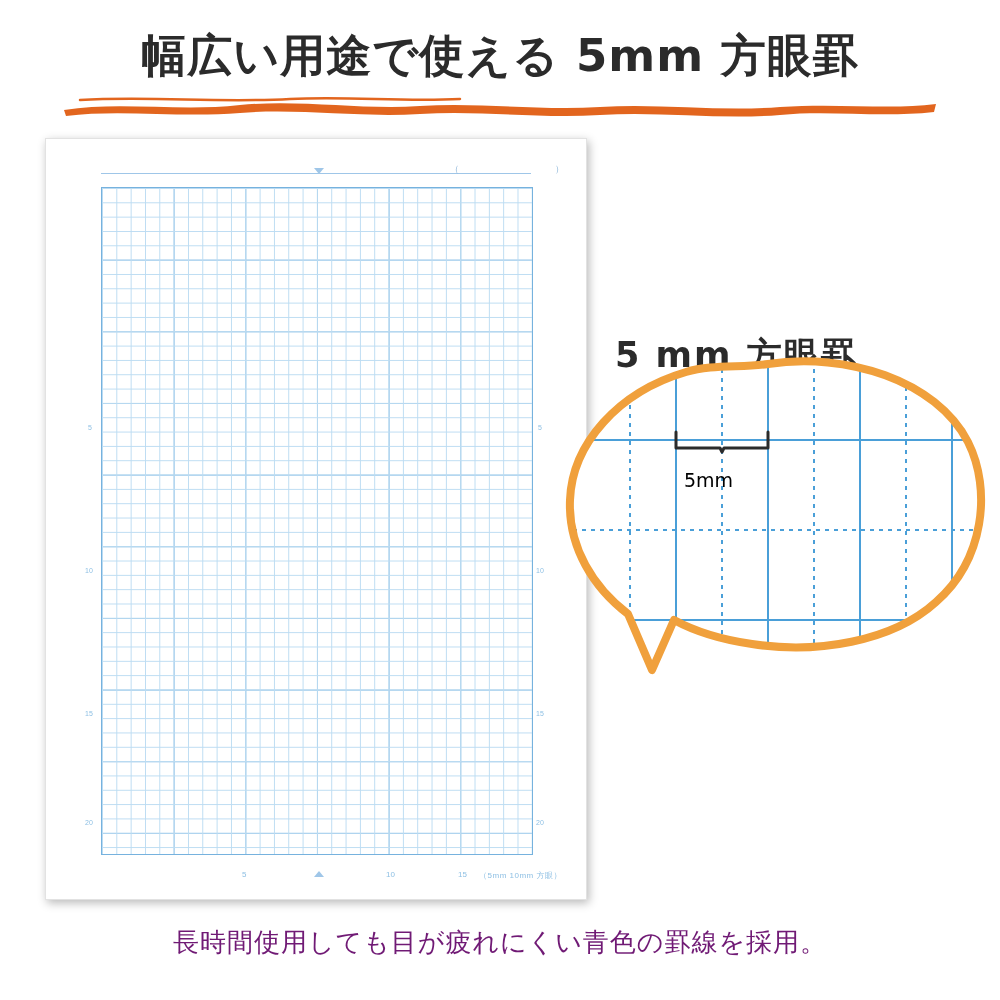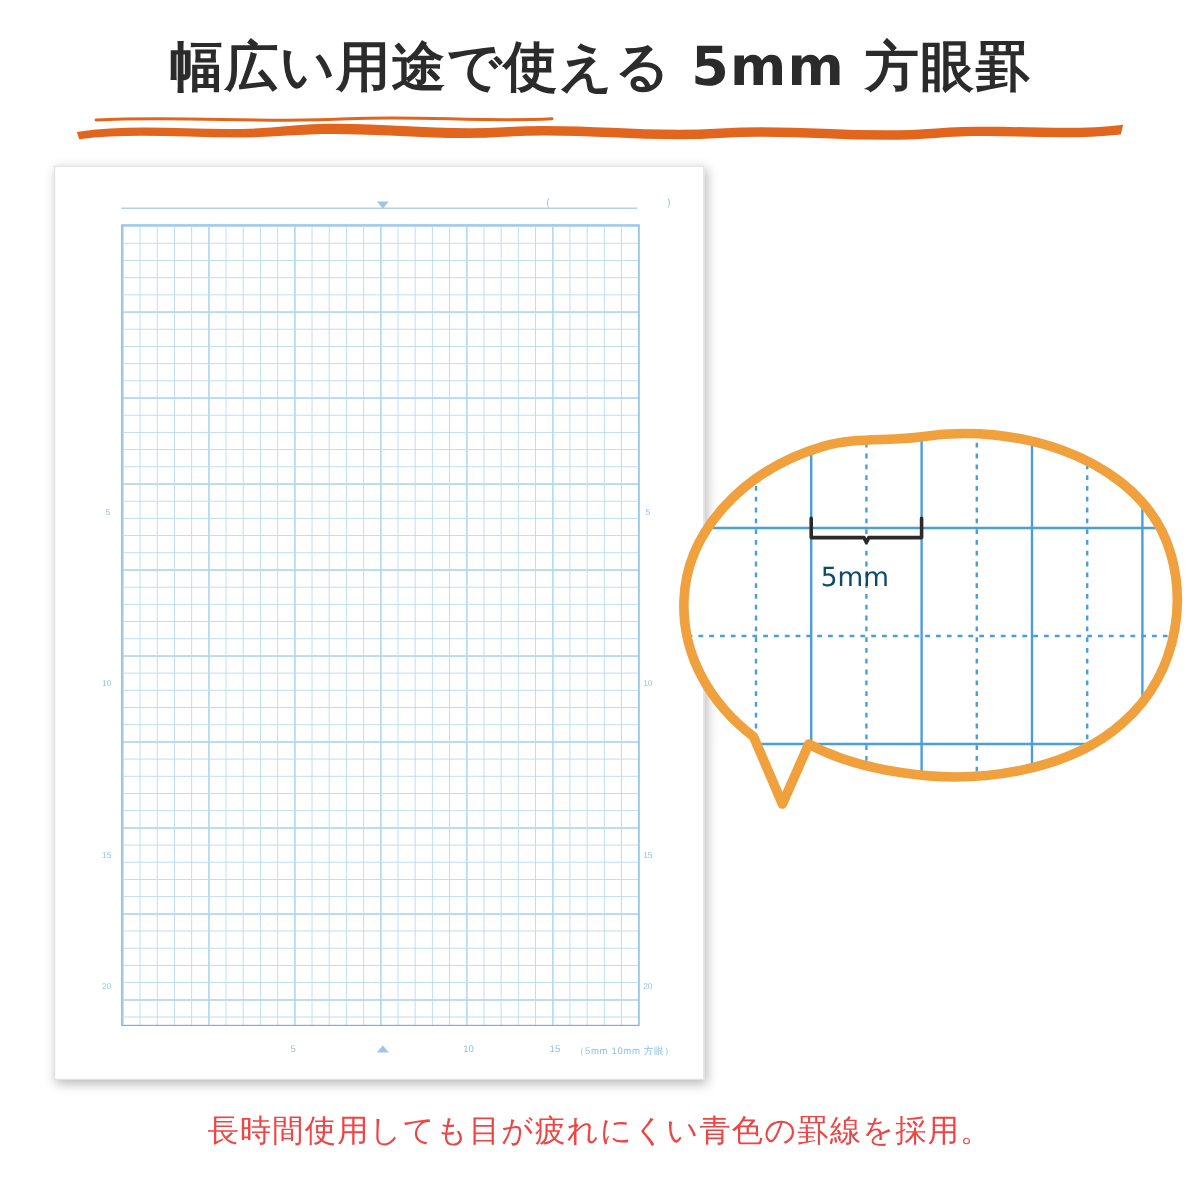--- a/index.html
+++ b/index.html
@@ -167,34 +167,34 @@
     color: #2b2b2b;
     font-family: "DejaVu Sans", "Liberation Sans", sans-serif;
     letter-spacing: 2px;
     white-space: nowrap;
   }
 
   .mm-text {
     position: absolute;
     left: 684px;
     top: 469px;
-    font-size: 22px;
-    color: #0c4a6e;
+    font-size: 19px;
+    color: #000000;
     font-family: "DejaVu Sans", "Liberation Sans", sans-serif;
   }
 
   
   .caption {
     position: absolute;
     left: 0;
     top: 925px;
     width: 1000px;
     text-align: center;
     font-size: 26px;
-    color: #ef4444;
+    color: #701a75;
     font-family: "DejaVu Sans", "Liberation Sans", sans-serif;
     letter-spacing: 1px;
     white-space: nowrap;
   }
 </style>
 </head>
 <body>
 
 <div id="stage">
 
@@ -227,20 +227,21 @@
     <div class="scale-mark" style="left:490px; top:680px;">20</div>
 
     <div class="nb-foot-num" style="left:196px;">5</div>
     <div class="nb-foot-num" style="left:340px;">10</div>
     <div class="nb-foot-num" style="left:412px;">15</div>
 
     <div class="nb-footer-tri"></div>
     <div class="nb-footer-note">（5mm 10mm 方眼）</div>
   </div>
 
+  <div class="balloon-label">5 mm 方眼罫</div>
 
   <div class="balloon-wrap">
     <svg class="balloon-svg" width="430" height="330" viewBox="0 0 430 330">
       <defs>
         <clipPath id="balloonClip">
           <path d="M212,12 C290,0 380,28 412,90 C436,138 428,208 380,250 C336,290 260,302 196,292
                    C168,288 140,280 118,268 L96,318 L72,262
                    C38,236 12,196 14,148 C16,92 62,40 130,20 C156,12 186,16 212,12 Z"></path>
         </clipPath>
       </defs>

